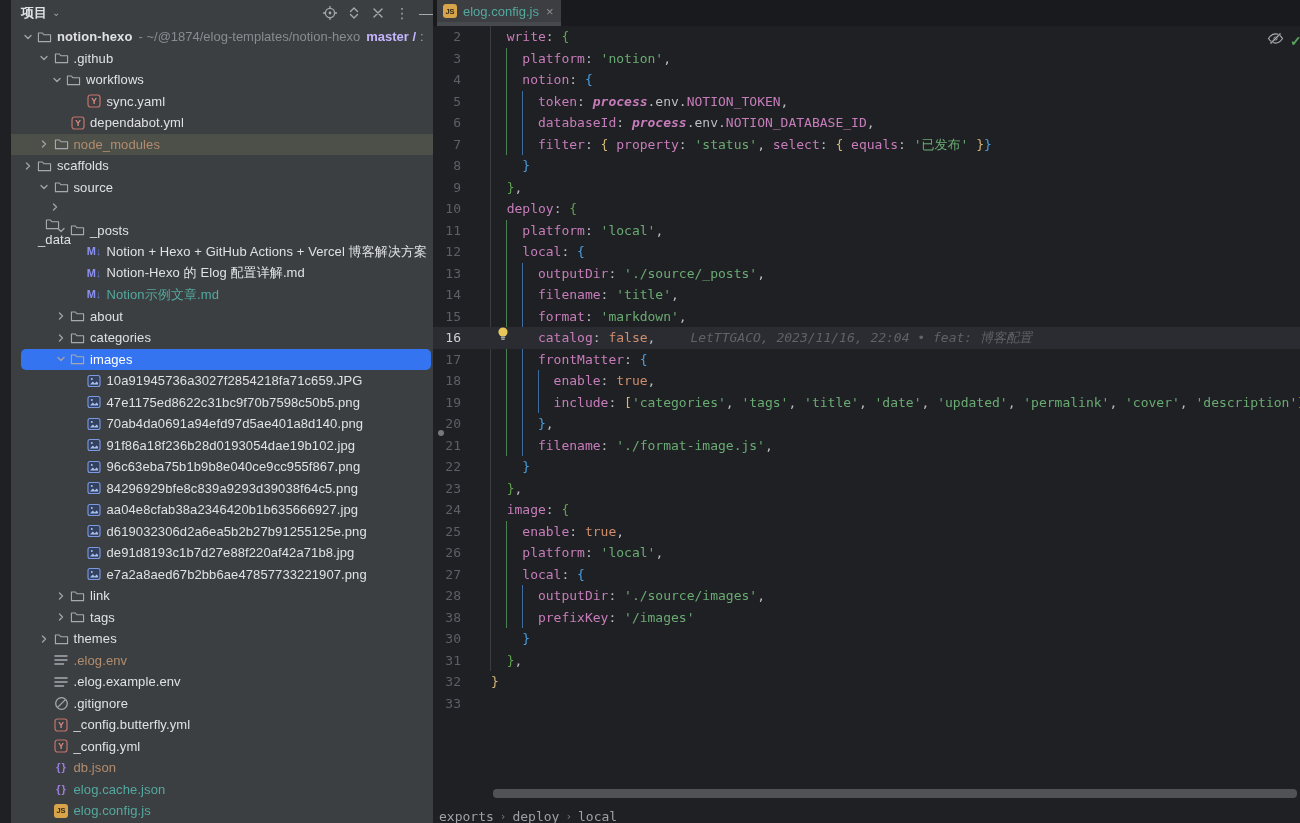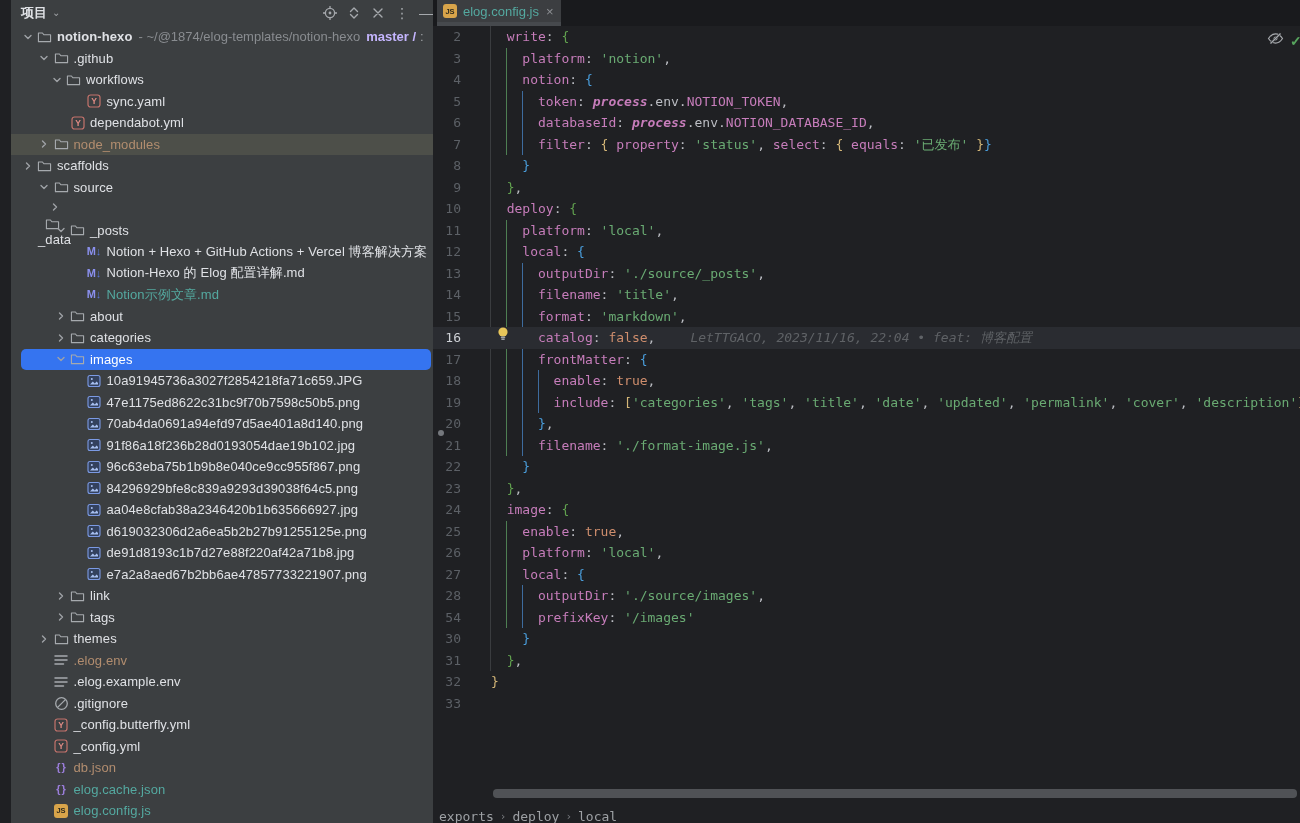--- a/index.html
+++ b/index.html
@@ -718,21 +718,21 @@
           </div>
           <div class="cline">
             <span class="gut">27</span>
             <span class="ctext"><span class="tk-prop">    local</span><span class="tk-plain">: </span><span class="tk-b3">{</span></span>
           </div>
           <div class="cline">
             <span class="gut">28</span>
             <span class="ctext"><span class="tk-prop">      outputDir</span><span class="tk-plain">: </span><span class="tk-str">'./source/images'</span><span class="tk-plain">,</span></span>
           </div>
           <div class="cline">
-            <span class="gut">54</span>
+            <span class="gut">38</span>
             <span class="ctext"><span class="tk-prop">      prefixKey</span><span class="tk-plain">: </span><span class="tk-str">'/images'</span></span>
           </div>
           <div class="cline">
             <span class="gut">30</span>
             <span class="ctext"><span class="tk-plain">    </span><span class="tk-b3">}</span></span>
           </div>
           <div class="cline">
             <span class="gut">31</span>
             <span class="ctext"><span class="tk-plain">  </span><span class="tk-b2">}</span><span class="tk-plain">,</span></span>
           </div>

